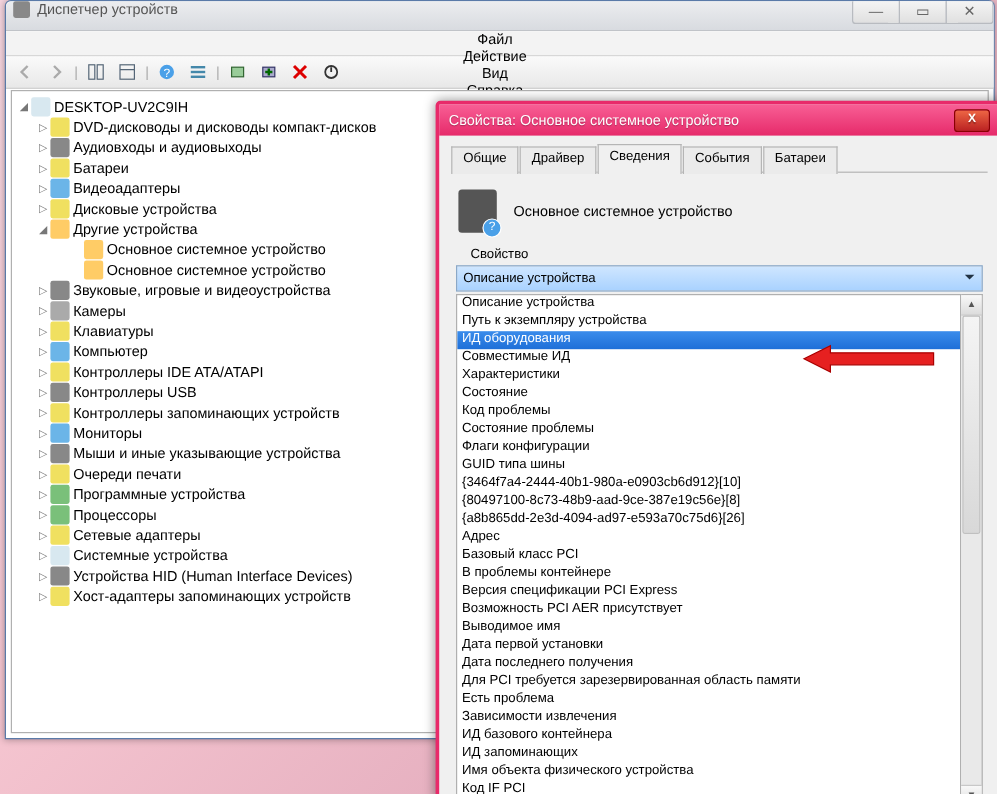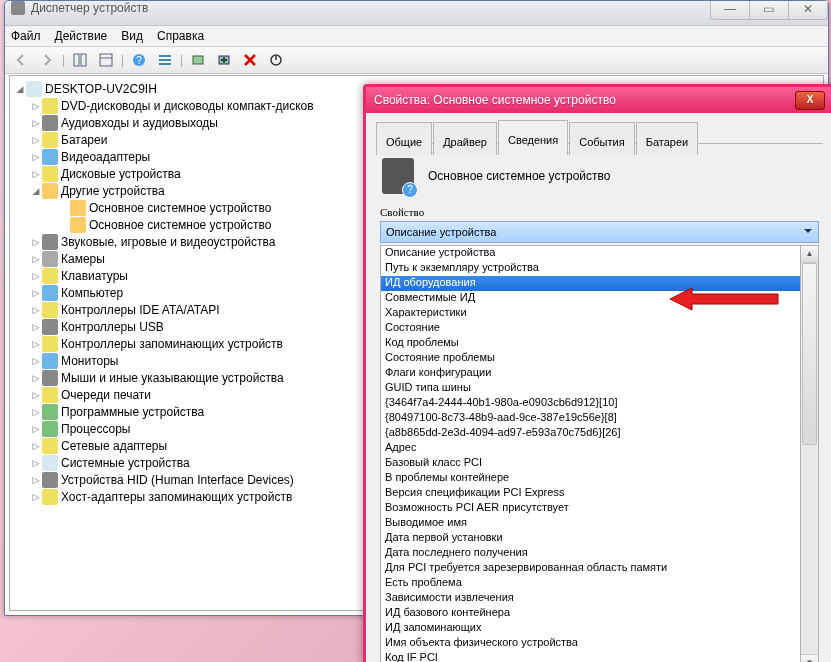--- a/index.html
+++ b/index.html
@@ -6,21 +6,21 @@
   body{width:831px;height:662px;position:relative;overflow:hidden;background:linear-gradient(135deg,#f7d6e0 0%,#f5c5d0 40%,#e6b0c0 70%,#d89aaa 100%);}
   
   .win{position:absolute;left:4px;top:0;width:823px;height:614px;border:1px solid #5a7aa8;border-radius:5px 5px 0 0;background:#fff;box-shadow:0 0 6px rgba(0,0,0,.3);}
   .titlebar{height:24px;background:linear-gradient(#ecedef,#d8dbe0);border-bottom:1px solid #c0c3c8;border-radius:5px 5px 0 0;display:flex;align-items:flex-start;color:#555;}
   .titlebar .ico{width:14px;height:14px;margin:0 6px;background:#888;border-radius:2px;display:inline-block;}
   .titlebar .title{flex:1;font-size:12px;}
   .winbtns{display:flex;position:absolute;right:0;top:0;}
   .winbtn{width:38px;height:18px;border:1px solid #b8bbc0;border-top:none;margin-left:-1px;background:linear-gradient(#f4f4f4,#e0e0e0);text-align:center;font-size:12px;line-height:16px;color:#666;}
   .winbtn:first-child{border-radius:0 0 0 3px;}
   .winbtn:last-child{border-radius:0 0 3px 0;background:linear-gradient(#f4f4f4,#e0e0e0);}
-  .menubar{height:20px;background:#f3f3f3;border-bottom:1px solid #d0d0d0;display:flex;align-items:center;padding-left:6px;}
+  .menubar{height:20px;background:#f3f3f3;border-bottom:1px solid #d0d0d0;display:flex;align-items:center;padding-left:6px;flex-direction:column;}
   .menubar span{margin-right:14px;}
   .toolbar{height:26px;background:linear-gradient(#fafafa,#e8e8e8);border-bottom:1px solid #c8c8c8;display:flex;align-items:center;padding-left:4px;}
   .tb{width:22px;height:20px;margin-right:2px;border:1px solid transparent;display:flex;align-items:center;justify-content:center;}
   .tb svg{width:16px;height:16px;}
   .tb.sep{width:5px;border:none;color:#aaa;}
   .tree{position:absolute;left:4px;top:74px;right:4px;bottom:4px;border:1px solid #b0b0b0;background:#fff;overflow:hidden;padding-top:4px;}
   .node{display:flex;align-items:center;height:17px;white-space:nowrap;}
   .node .exp{width:12px;text-align:center;color:#777;font-size:9px;}
   .node .ic{width:16px;height:16px;margin-right:3px;display:inline-block;background:#ccc;border-radius:2px;}
   .d0{padding-left:4px;} .d1{padding-left:20px;} .d2{padding-left:48px;}
@@ -30,26 +30,26 @@
   .ic.usb{background:#888;}
   .ic.warn{background:#fc6;}
   .ic.cam{background:#aaa;}
   .ic.cpu{background:#7ac07a;}
   
   .dlg{position:absolute;left:363px;top:84px;width:467px;height:576px;border:3px solid #e82a6a;border-radius:4px 4px 0 0;background:#f0f0f0;box-shadow:0 0 10px rgba(0,0,0,.4);}
   .dlg-tb{height:26px;background:linear-gradient(180deg,#f85f95,#e62a6a);display:flex;align-items:center;padding-left:8px;color:#fff;font-size:12px;text-shadow:0 1px 1px rgba(0,0,0,.3);}
   .dlg-tb .close{position:absolute;right:8px;top:4px;width:28px;height:17px;background:linear-gradient(#e64,#b22);border:1px solid #800;border-radius:3px;color:#fff;text-align:center;line-height:15px;font-weight:bold;font-size:10px;}
   .dlg-body{padding:8px 10px 0 10px;}
   .tabs{display:flex;border-bottom:1px solid #b5b5b5;height:22px;}
-  .tab{padding:13px 9px 0 9px;border:1px solid #b5b5b5;border-bottom:none;background:#ebebeb;font-size:11px;height:19px;position:relative;top:1px;margin-right:1px;}
+  .tab{padding:3px 9px 0 9px;border:1px solid #b5b5b5;border-bottom:none;background:#ebebeb;font-size:11px;height:19px;position:relative;top:1px;margin-right:1px;}
   .tab.active{background:#f0f0f0;height:21px;top:-1px;z-index:2;}
   .hdr{display:flex;align-items:center;margin:14px 4px 12px 6px;}
   .hdr .devico{width:32px;height:36px;margin-right:14px;background:#555;border-radius:3px;position:relative;}
   .hdr .devico::after{content:"?";position:absolute;right:-4px;bottom:-4px;width:14px;height:14px;border-radius:50%;background:#4aa0e8;color:#fff;font-size:10px;text-align:center;line-height:14px;border:1px solid #fff;}
-  .lbl{margin:2px 4px 3px 4px;font-size:11px;font-family:Liberation Serif, serif;}
+  .lbl{margin:2px 4px 3px 16px;font-size:11px;}
   .combo{margin:0 4px 2px 4px;height:20px;border:1px solid #8aa8c8;background:linear-gradient(#cfe6ff,#a9d2ff);display:flex;align-items:center;padding:0 5px;position:relative;font-size:11px;}
   .combo::after{content:"";position:absolute;right:6px;top:7px;border:4px solid transparent;border-top-color:#234;}
   .listwrap{margin:0 4px;display:flex;}
   .list{flex:1;height:425px;border:1px solid #b0b0b0;background:#fff;overflow:hidden;font-size:11px;}
   .list .li{padding:0 4px;height:15px;white-space:nowrap;}
   .list .li.sel{background:#1e6fd8;background:linear-gradient(#3a8ceb,#1e6fd8);color:#fff;}
   .sb{width:17px;height:425px;border:1px solid #b0b0b0;border-left:none;background:#e9e9e9;position:relative;}
   .sb .up,.sb .dn{height:16px;background:linear-gradient(#f8f8f8,#dcdcdc);border-bottom:1px solid #c8c8c8;text-align:center;font-size:8px;line-height:16px;color:#555;}
   .sb .dn{position:absolute;bottom:0;left:0;right:0;border-top:1px solid #c8c8c8;border-bottom:none;}
   .sb .th{position:absolute;left:1px;right:1px;top:17px;height:180px;background:linear-gradient(#f4f4f4,#d8d8d8);border:1px solid #c0c0c0;border-radius:2px;}

